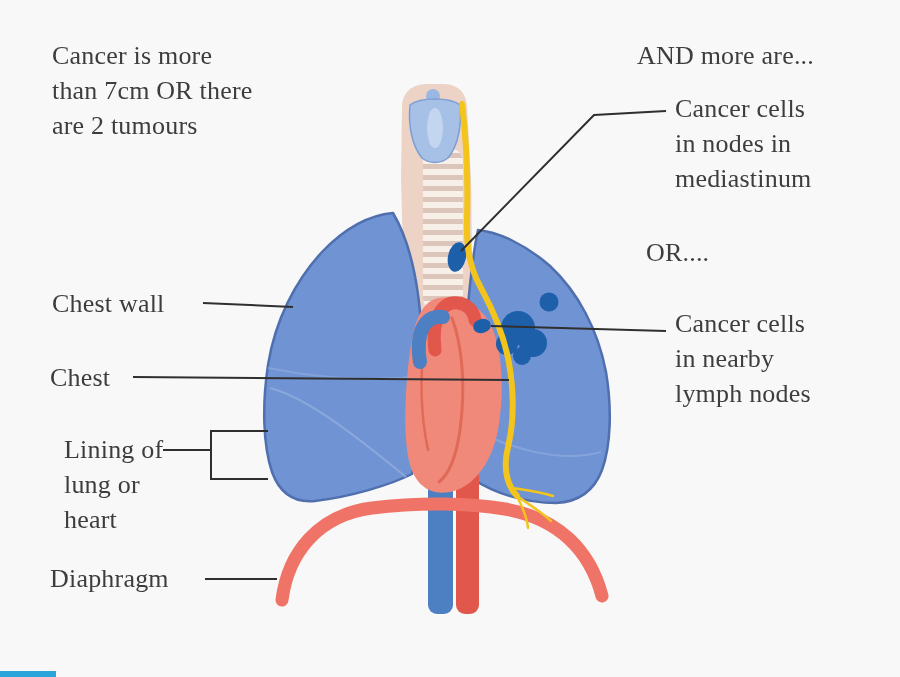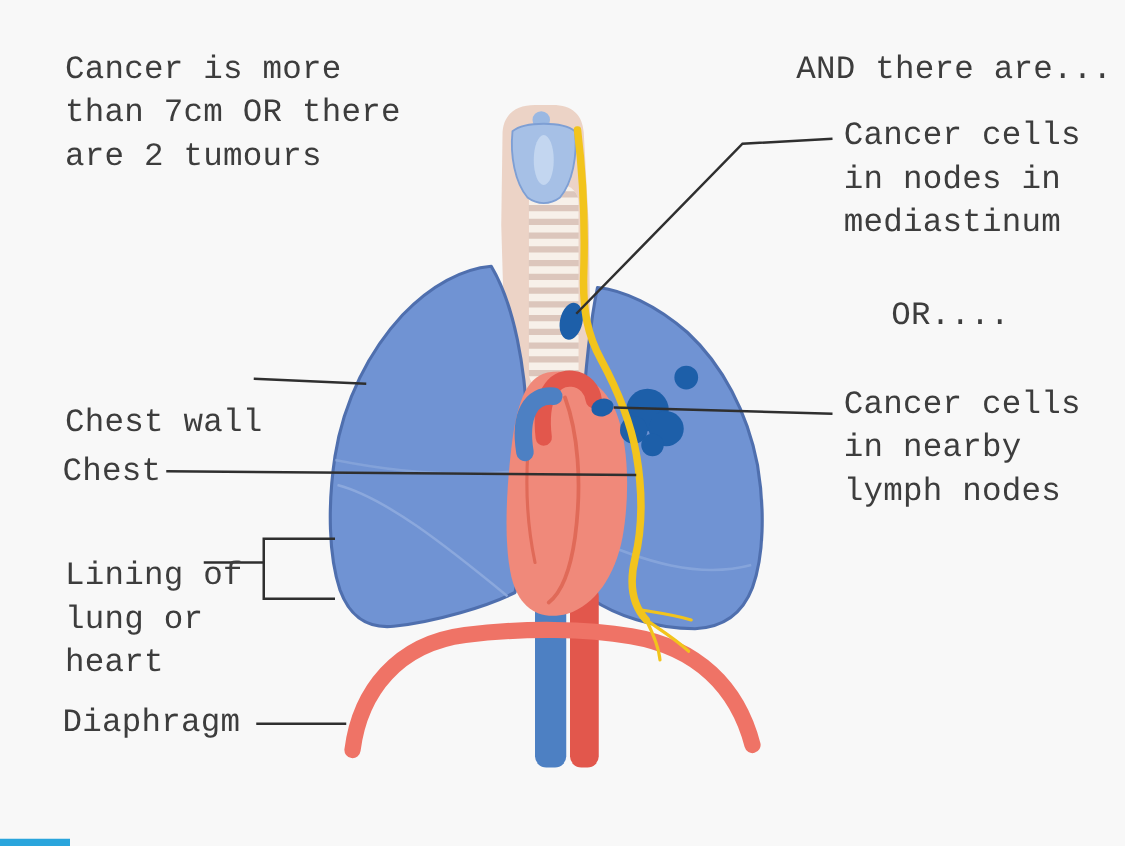--- a/index.html
+++ b/index.html
@@ -2,21 +2,21 @@
 <html><head>
 <meta charset="utf-8">
 <style>
   * { box-sizing: border-box; }
   html, body { margin: 0; padding: 0; }
   .canvas {
     position: relative;
     width: 900px;
     height: 677px;
     background: #f8f8f8;
-    font-family: Liberation Mono, monospace;
+    font-family: Liberation Serif, serif;
     color: #3d3d3d;
     overflow: hidden;
   }
   .art { position: absolute; left: 0; top: 0; }
   .label {
     position: absolute;
     font-size: 26px;
     line-height: 35px;
     white-space: pre-line;
     letter-spacing: 0.2px;
@@ -114,29 +114,29 @@
       <path d="M 666,111 L 594,115 L 461,251"></path>
       <path d="M 666,331 L 491,326"></path>
     </g>
 
     <rect x="0" y="671" width="56" height="6" fill="#2aa5dc"></rect>
   </svg>
 
   <div class="label" style="left:52px; top:38px;">Cancer is more
 than 7cm OR there
 are 2 tumours</div>
-  <div class="label" style="left:52px; top:286px;margin-top:35px;">Chest wall</div>
+  <div class="label" style="left:52px; top:286px;">Chest wall</div>
   <div class="label" style="left:50px; top:360px;">Chest</div>
-  <div class="label" style="left:52px; top:432px;margin-top:11px;">Lining of
+  <div class="label" style="left:64px; top:432px;">Lining of
 lung or
 heart</div>
   <div class="label" style="left:50px; top:561px;text-align:right;">Diaphragm</div>
 
-  <div class="label" style="left:637px; top:38px;">AND there are...</div>
+  <div class="label" style="left:637px; top:38px;">AND more are...</div>
   <div class="label" style="left:675px; top:91px;">Cancer cells
 in nodes in
 mediastinum</div>
-  <div class="label" style="left:713px; top:235px;">OR....</div>
+  <div class="label" style="left:646px; top:235px;">OR....</div>
   <div class="label" style="left:675px; top:306px;">Cancer cells
 in nearby
 lymph nodes</div>
 
 </div>
 
 </body></html>

